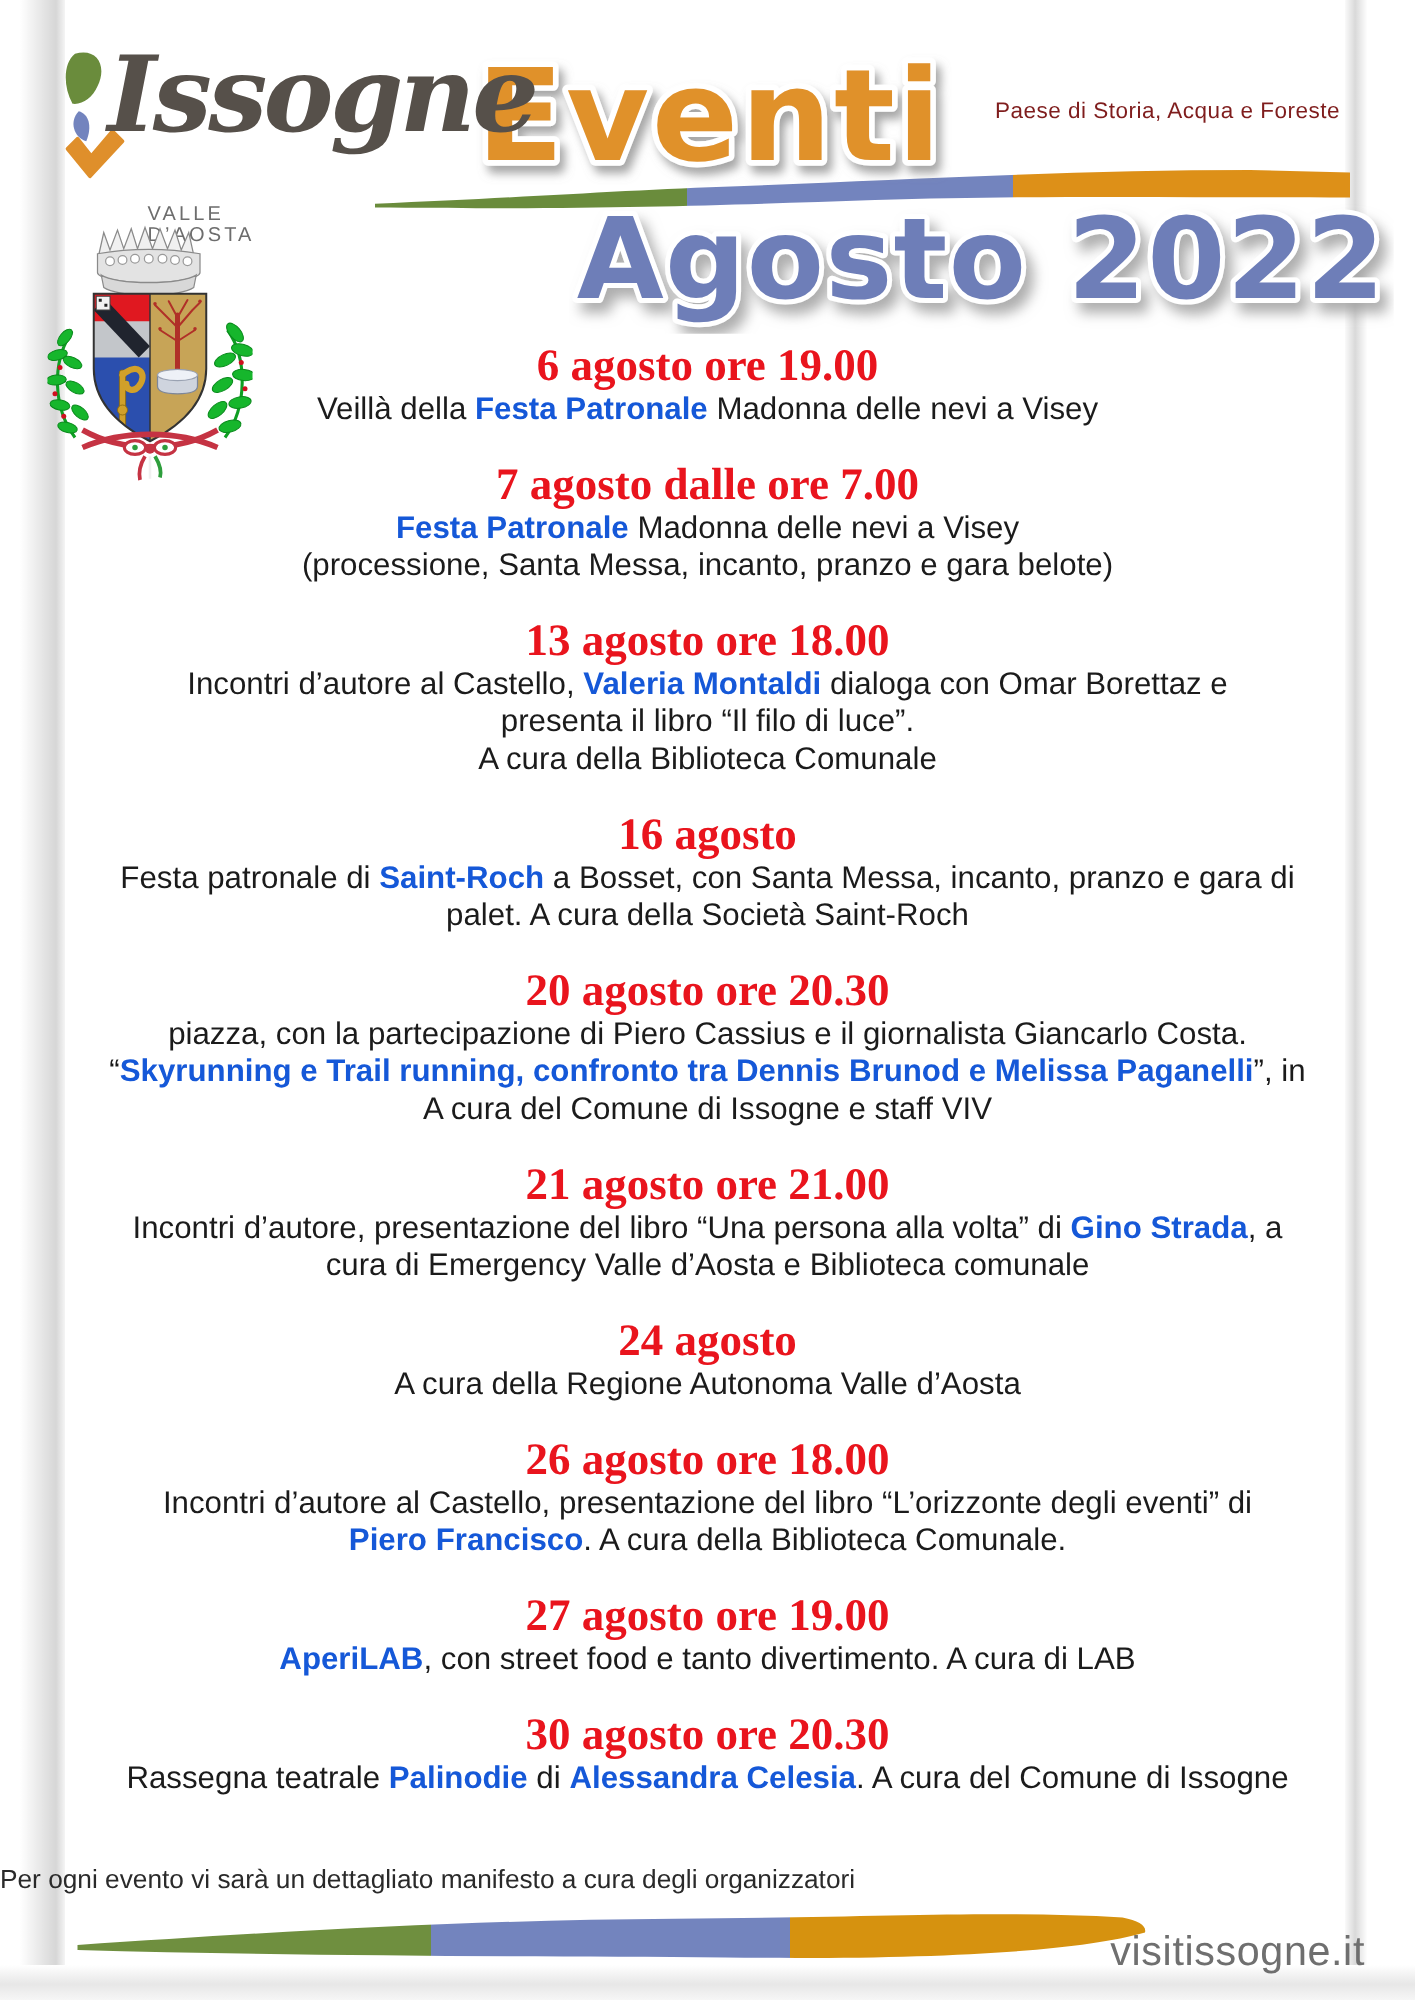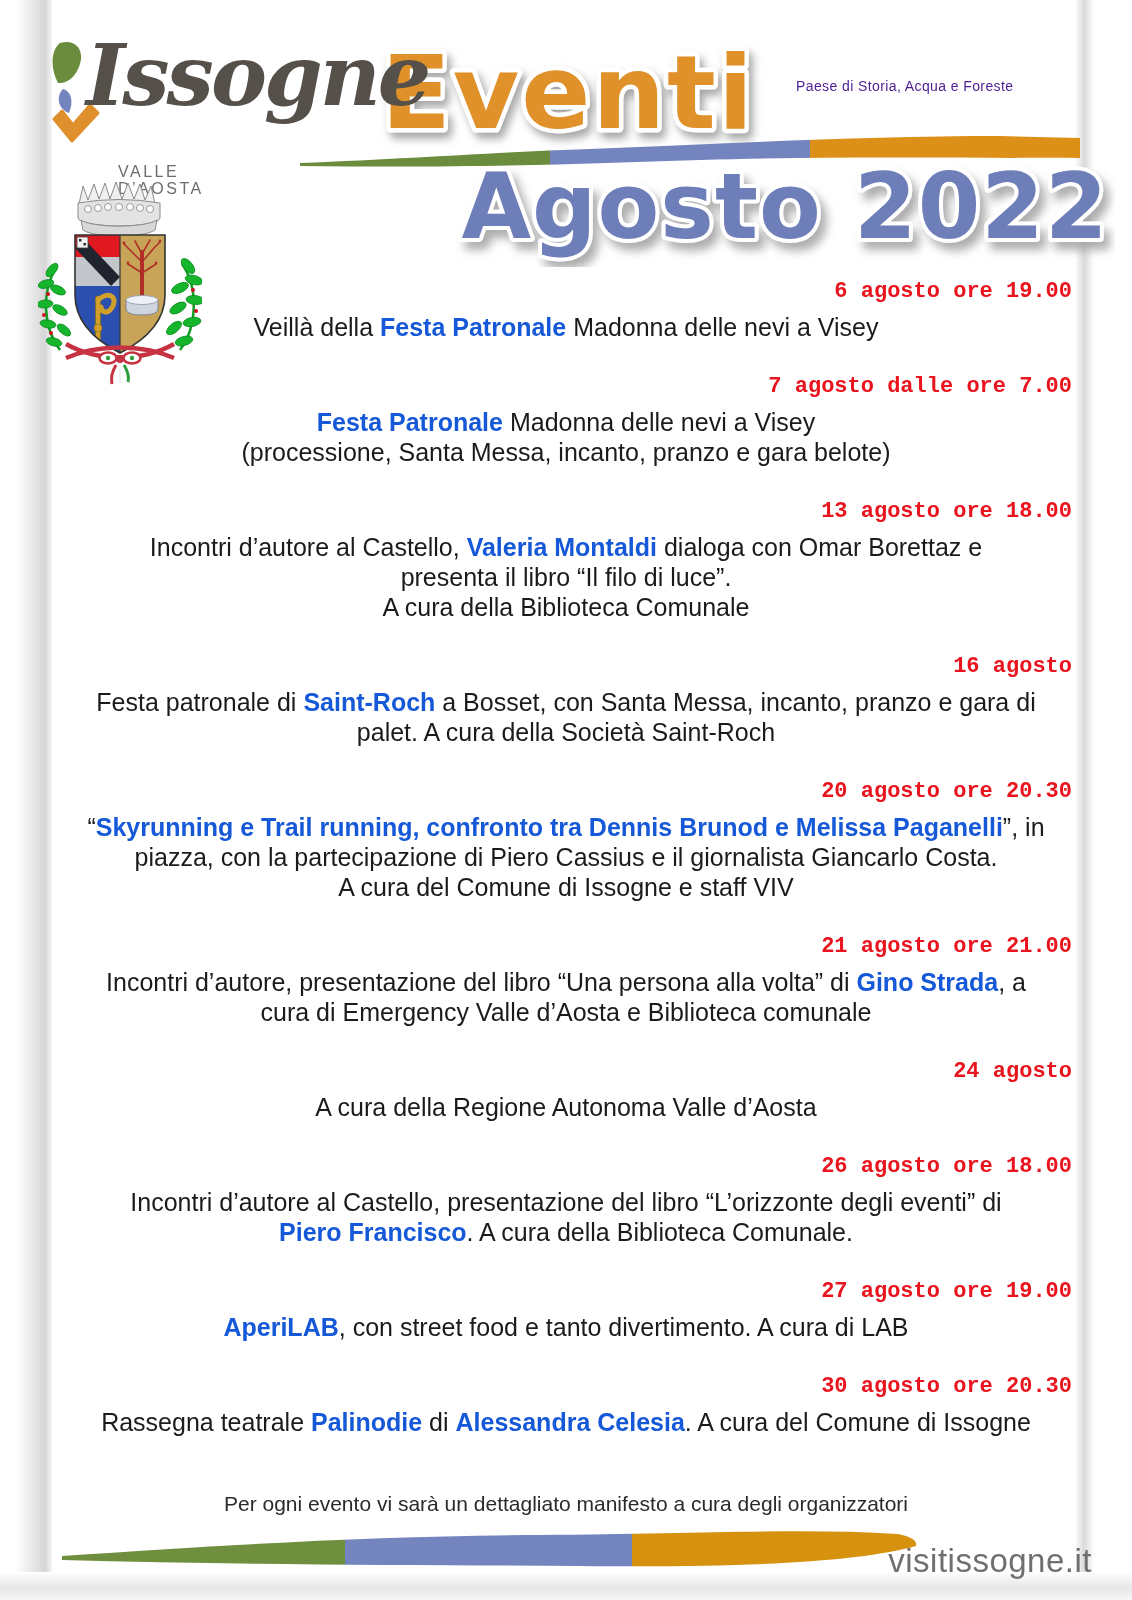--- a/index.html
+++ b/index.html
@@ -14,36 +14,36 @@
   .edge-bottom{position:absolute;left:0;top:1572px;width:1132px;height:28px;
     background:linear-gradient(to bottom,#ffffff 0%,#e7e7e7 55%,#f6f6f6 100%);}
 
   
   .logo-mark{position:absolute;left:48px;top:40px;}
   .wordmark{position:absolute;left:86px;top:30px;font-family:"DejaVu Serif",serif;
     font-style:italic;font-weight:bold;font-size:84px;line-height:1.1;color:#56504a;letter-spacing:-3px;}
   .region{position:absolute;color:#6d6d6d;font-size:16px;letter-spacing:2.5px;font-weight:400;margin-top:39px;}
   .region.l1{left:118px;top:124px;}
   .region.l2{left:118px;top:141px;}
-  .tagline{position:absolute;left:796px;top:78px;font-size:14px;color:#4c1d95;letter-spacing:.4px;}
+  .tagline{position:absolute;left:796px;top:78px;font-size:18px;color:#7f1d1d;letter-spacing:.4px;}
   .title-svg{position:absolute;left:368px;top:12px;}
   .subtitle-svg{position:absolute;left:455px;top:142px;}
   .swoosh-top{position:absolute;left:0;top:130px;}
   .crest{position:absolute;left:38px;top:178px;}
 
   
   .events{position:absolute;left:60px;top:275px;width:1012px;text-align:center;}
   .event{margin:0 0 28px 0;}
-  .event-head{margin:0 0 3px 0;font-family:Liberation Mono, monospace;font-weight:bold;
-    font-size:22px;line-height:34px;color:#e9141d;text-align:right;}
+  .event-head{margin:0 0 3px 0;font-family:Liberation Serif, serif;font-weight:bold;
+    font-size:36px;line-height:34px;color:#e9141d;}
   .event-line{font-size:25px;line-height:30px;color:#1b1b1b;}
   .hl{color:#1558d8;font-weight:bold;}
 
   
-  .note{position:absolute;left:0;top:1492px;width:1132px;text-align:center;
+  .note{position:absolute;left:0;top:1492px;width:1132px;text-align:left;
     font-size:21px;color:#2a2a2a;}
   .swoosh-bottom{position:absolute;left:0;top:1516px;}
   .site{position:absolute;right:40px;top:1542px;font-size:33px;color:#6f6f6f;letter-spacing:.5px;
     text-decoration:none;cursor:pointer;}
 </style>
 </head>
 <body>
 
 <div class="page">
 
@@ -218,22 +218,22 @@
     <h2 class="event-head">16 agosto</h2>
     <div class="event-body">
           <div class="event-line"><span>Festa patronale di </span><span class="hl">Saint-Roch</span><span> a Bosset, con Santa Messa, incanto, pranzo e gara di</span></div>
           <div class="event-line"><span>palet. A cura della Società Saint-Roch</span></div>
         </div>
   </section>
 
   <section class="event">
     <h2 class="event-head">20 agosto ore 20.30</h2>
     <div class="event-body">
+          <div class="event-line"><span>piazza, con la partecipazione di Piero Cassius e il giornalista Giancarlo Costa.</span></div>
           <div class="event-line"><span>“</span><span class="hl">Skyrunning e Trail running, confronto tra Dennis Brunod e Melissa Paganelli</span><span>”, in</span></div>
-          <div class="event-line"><span>piazza, con la partecipazione di Piero Cassius e il giornalista Giancarlo Costa.</span></div>
           <div class="event-line"><span>A cura del Comune di Issogne e staff VIV</span></div>
         </div>
   </section>
 
   <section class="event">
     <h2 class="event-head">21 agosto ore 21.00</h2>
     <div class="event-body">
           <div class="event-line"><span>Incontri d’autore, presentazione del libro “Una persona alla volta” di </span><span class="hl">Gino Strada</span><span>, a</span></div>
           <div class="event-line"><span>cura di Emergency Valle d’Aosta e Biblioteca comunale</span></div>
         </div>

